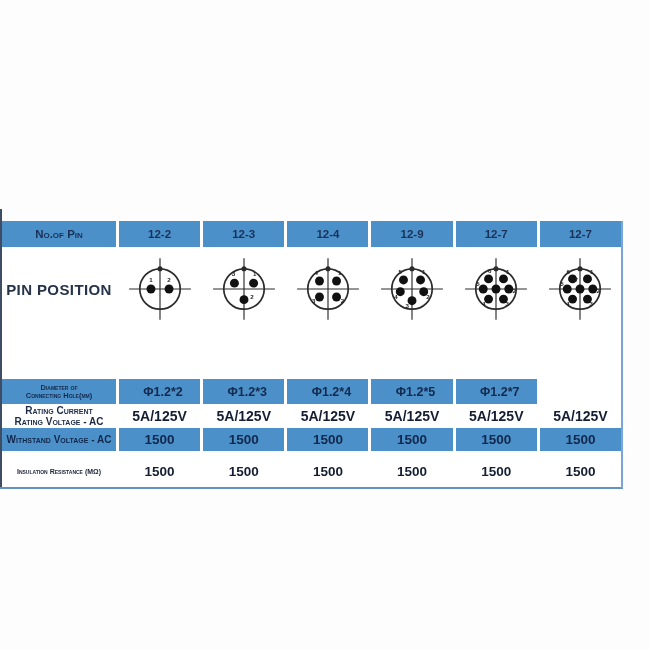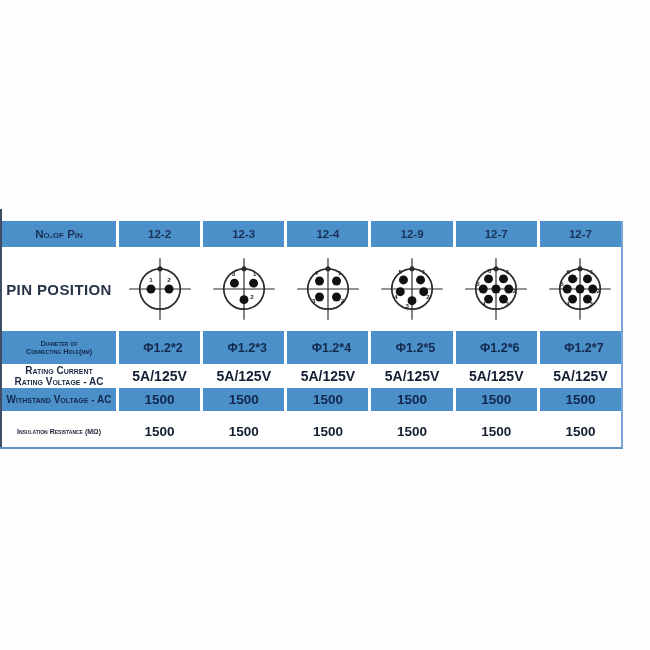--- a/index.html
+++ b/index.html
@@ -21,21 +21,21 @@
   .cell{display:flex;align-items:center;justify-content:center;text-align:center;}
   .blue{background:#4b90c8;}
   .sc{font-variant:small-caps;}
   
   .row-header{height:26px;}
   .row-header .cell{font-weight:bold;font-size:11.5px;color:#1a3158;}
   
   .row-pins{height:84px;background:#fff;}
   .pin-pos-label{font-size:15px;font-weight:600;color:#273348;letter-spacing:.4px;}
   
-  .row-diameter{height:33px;}
+  .row-diameter{height:25px;margin-top:48px;}
   .row-diameter .label{flex-direction:column;line-height:1.05;font-size:7.5px;font-weight:bold;color:#14294e;}
   .row-diameter .val{font-size:12.5px;font-weight:bold;color:#14294e;padding-left:7px;}
   
   .row-rating{height:24px;background:#fff;}
   .row-rating .label{flex-direction:column;line-height:1.1;font-size:10px;font-weight:bold;color:#1d2a45;}
   .row-rating .val{font-size:14px;font-weight:bold;color:#141e33;}
   
   .row-withstand{height:23px;}
   .row-withstand .label{font-size:10px;font-weight:bold;color:#12274c;}
   .row-withstand .val{font-size:13.5px;font-weight:bold;color:#12274c;}
@@ -171,21 +171,20 @@
 
     <div class="row row-diameter">
       <div class="cell blue label sc">
         <span>Diameter of</span>
         <span>Connecting Hole(mm)</span>
       </div>
       <div class="cell blue val">Φ1.2*2</div>
       <div class="cell blue val">Φ1.2*3</div>
       <div class="cell blue val">Φ1.2*4</div>
       <div class="cell blue val">Φ1.2*5</div>
-      <div class="cell blue val">Φ1.2*6</div>
       <div class="cell blue val">Φ1.2*7</div>
     </div>
 
     <div class="row row-rating">
       <div class="cell label sc">
         <span>Rating Current</span>
         <span>Rating Voltage - AC</span>
       </div>
       <div class="cell val">5A/125V</div>
       <div class="cell val">5A/125V</div>

